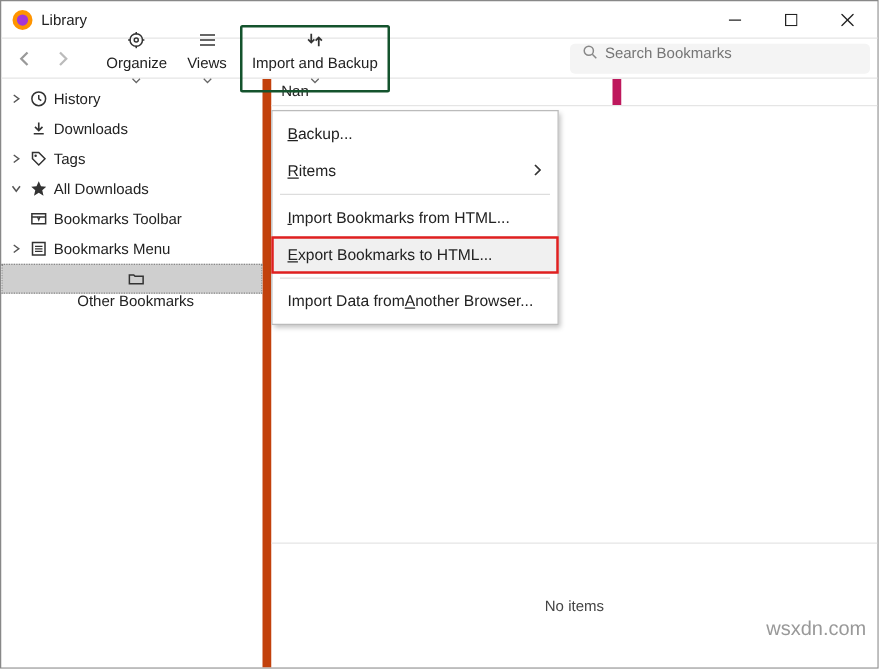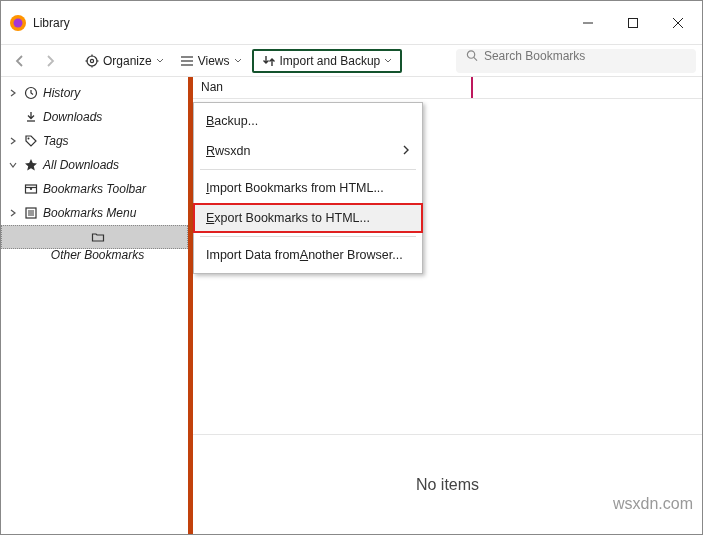--- a/index.html
+++ b/index.html
@@ -1,57 +1,57 @@
 <!DOCTYPE html>
 <html><head>
 <meta charset="utf-8">
 <style>
 * { box-sizing: border-box; margin: 0; padding: 0; font-family: "Segoe UI", Arial, sans-serif; }
 body { background: #fff; width: 703px; height: 535px; overflow: hidden; font-size: 12px; color: #222; }
 
 .window { width: 703px; height: 535px; border: 1px solid #888; background: #fff; display: flex; flex-direction: column; }
 
 
-.titlebar { height: 44px; display: flex; align-items: center; padding: 0 2px 0 8px; border-bottom: 1px solid #e5e5e5; }
+.titlebar { height: 30px; display: flex; align-items: center; padding: 0 2px 0 8px; border-bottom: 1px solid #e5e5e5; }
 .titlebar .app-icon { width: 18px; height: 18px; margin-right: 6px; }
 .titlebar .title { font-size: 12px; flex: 0 0 auto; }
 .titlebar .spacer { flex: 1; }
 .titlebar .win-btn { width: 45px; height: 29px; display: flex; align-items: center; justify-content: center; }
 .titlebar .win-btn svg { stroke: #222; }
 
 
 .toolbar { height: 32px; display: flex; align-items: center; padding: 0 6px; gap: 4px; border-bottom: 1px solid #e5e5e5; position: relative; }
-.tb-btn { display: inline-flex; align-items: center; gap: 4px; padding: 3px 6px; border-radius: 2px; font-size: 12px; }
+.tb-btn { display: inline-flex; align-items: center; gap: 4px; padding: 3px 6px; border-radius: 2px; font-size: 12px; flex-direction: column; }
 .tb-btn svg { flex-shrink: 0; }
 .nav-arrow { color: #888; }
 .highlight-red { border: 2px solid #14532d; }
 .import-backup-btn { padding: 3px 8px; }
 .search-box { margin-left: auto; background: #f4f4f4; border-radius: 4px; height: 24px; display: flex; align-items: flex-start; gap: 6px; padding: 0 10px; width: 240px; }
 .search-box input { border: none; background: transparent; font-size: 12px; color: #777; width: 100%; outline: none; }
 
 
 .body { flex: 1; display: flex; overflow: hidden; }
-.sidebar { width: 192px; border-right: 5px solid #c2410c; padding-top: 4px; overflow:hidden;font-style:italic; }
+.sidebar { width: 216px; border-right: 7px solid #c2410c; padding-top: 4px; overflow:hidden; }
 .sb-item { display: flex; align-items: center; height: 24px; padding-left: 6px; gap: 4px; }
 .sb-item.lvl1 { padding-left: 6px; }
 .sb-item.lvl2 { padding-left: 6px; }
 .sb-item .tw { width: 12px; display:flex; align-items:center; justify-content:center; }
 .sb-item .tw.hidden { visibility:hidden; }
 .sb-item .ic { width: 16px; display:flex; align-items:center; justify-content:center; }
 .sb-item.selected { background: #cfcfcf; border: 1px dotted #888; flex-direction: column; }
 .sb-label { font-size: 12px; }
 
 
 .main { flex: 1; display: flex; flex-direction: column; }
 .cols { height: 22px; display: flex; border-bottom: 1px solid #e5e5e5; }
-.col { padding: 3px 8px; border-right: 2px solid #be185d; font-size: 12px; }
+.col { padding: 3px 8px; border-right: 7px solid #be185d; font-size: 12px; }
 .col.name { width: 280px; }
 .col.loc { flex: 1; }
 .list-area { flex: 1; position: relative; }
-.status { height: 100px; border-top: 1px solid #e5e5e5; display:flex; align-items:center; justify-content:center; color: #444; font-size: 16px; }
+.status { height: 100px; border-top: 1px solid #e5e5e5; display:flex; align-items:center; justify-content:center; color: #444; font-size: 12px; }
 
 
 .menu { position: absolute; top: 3px; left: 0px; width: 230px; background: #fff; border: 1px solid #bbb; box-shadow: 2px 2px 4px rgba(0,0,0,0.25); z-index: 10; padding: 3px 0; }
 .menu-item { height: 30px; display: flex; align-items: center; padding: 0 12px; font-size: 12.5px; }
 .menu-item .arrow { margin-left: auto; }
 .menu-item.highlighted { border: 2px solid #e02020; background: #f0f0f0; margin: 0 -1px; padding: 0 11px; }
 .menu-sep { height: 1px; background: #ddd; margin: 3px 6px; }
 .ul { text-decoration: underline; }
 
 .watermark { position: absolute; bottom: 22px; right: 10px; font-size: 16px; color: #999; font-family: Arial; }
@@ -254,21 +254,21 @@
 
         <div class="menu">
           <div class="menu-item">
             <span></span>
               <span class="ul">B</span>
               <span>ackup...</span>
           </div>
           <div class="menu-item">
             <span></span>
               <span class="ul">R</span>
-              <span>wsxdn</span>
+              <span>items</span>
             <span class="arrow"><svg width="8" height="10" viewBox="0 0 8 10">
                   <path d="M2 1 L6 5 L2 9" fill="none" stroke="#333" stroke-width="1.4"></path>
                 </svg></span>
           </div>
           <div class="menu-sep"></div>
           <div class="menu-item">
             <span></span>
               <span class="ul">I</span>
               <span>mport Bookmarks from HTML...</span>
           </div>

